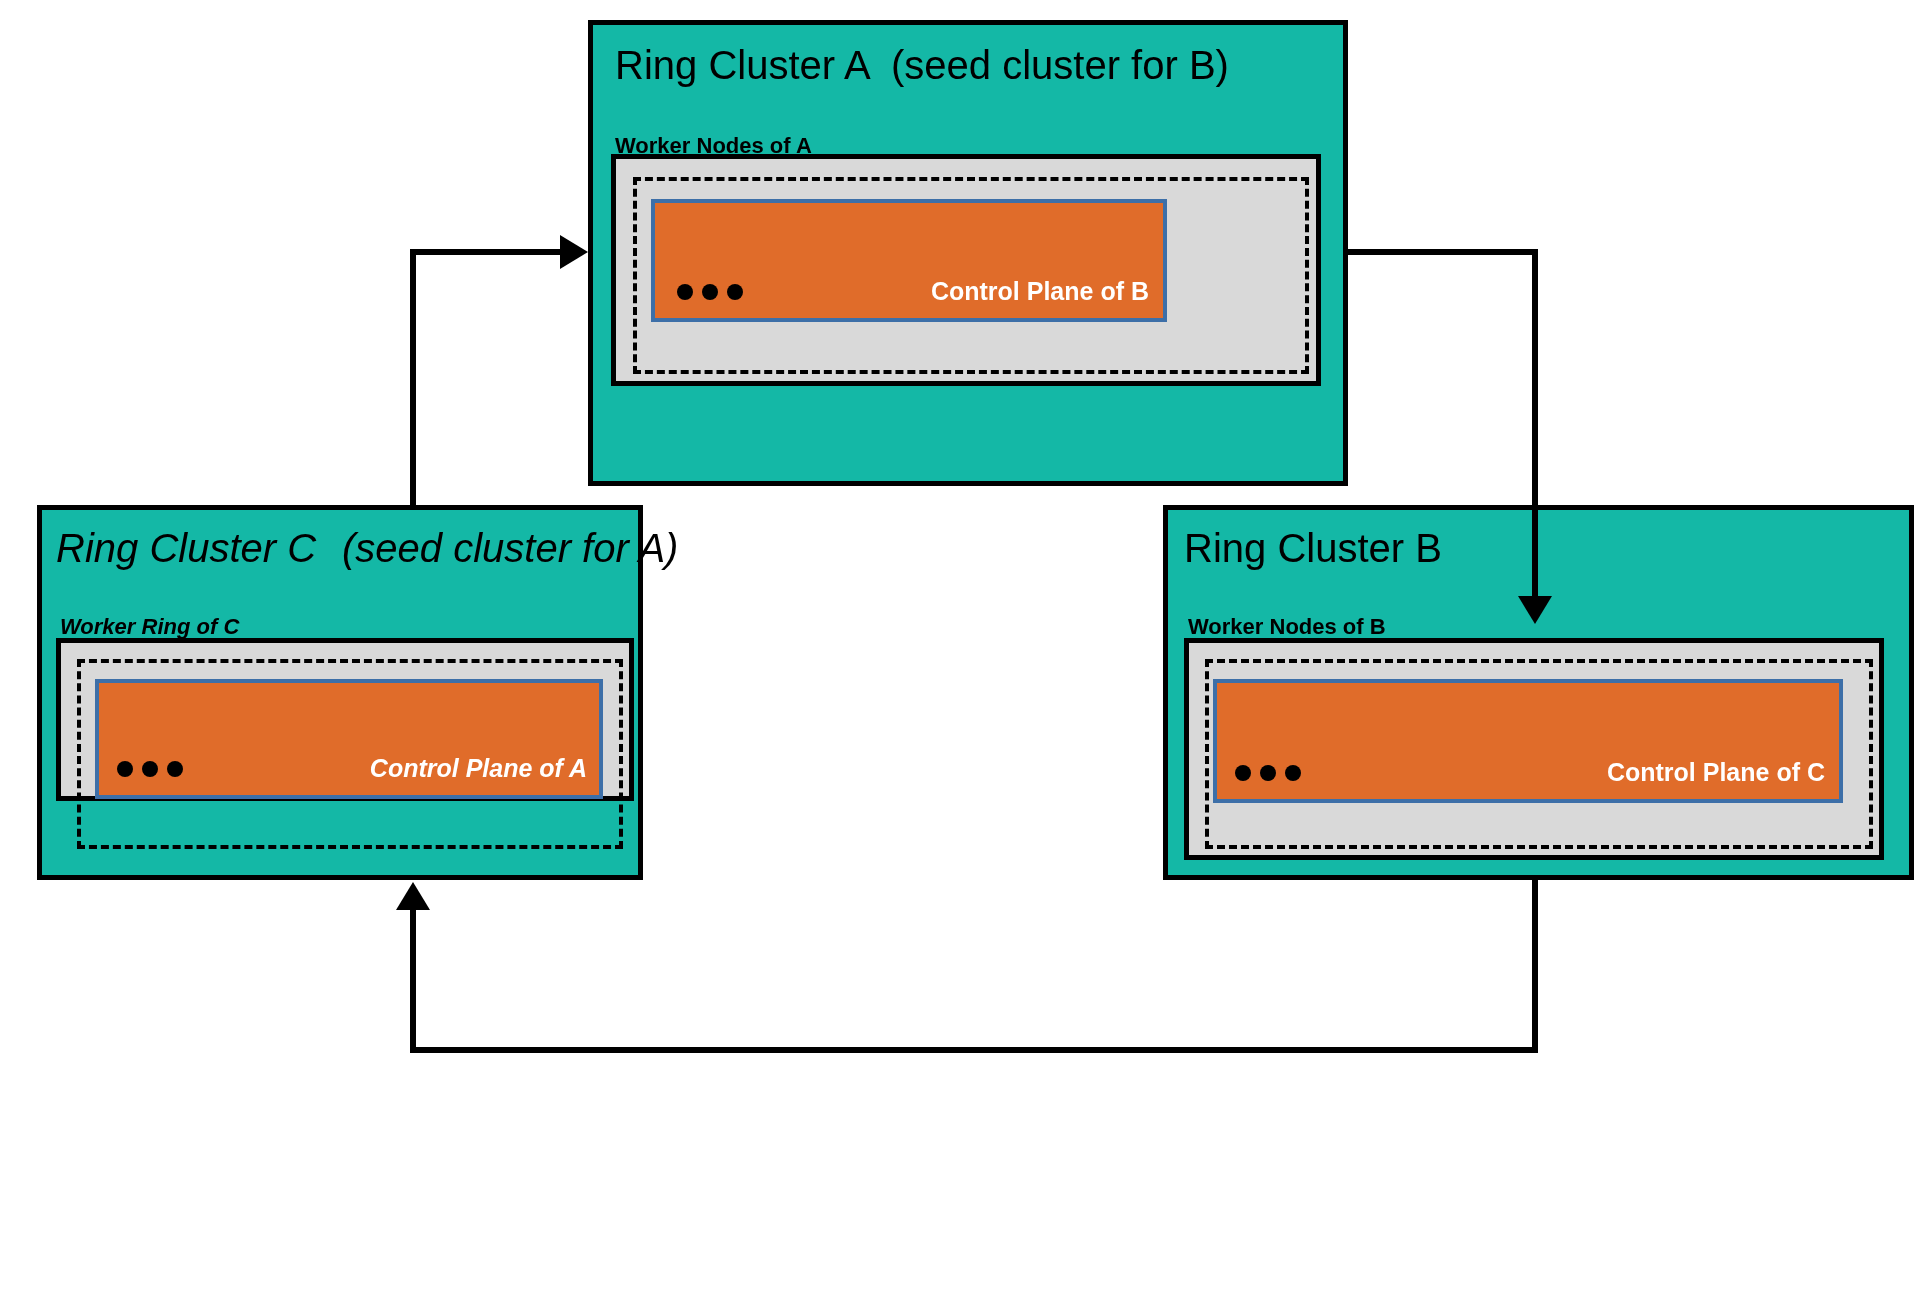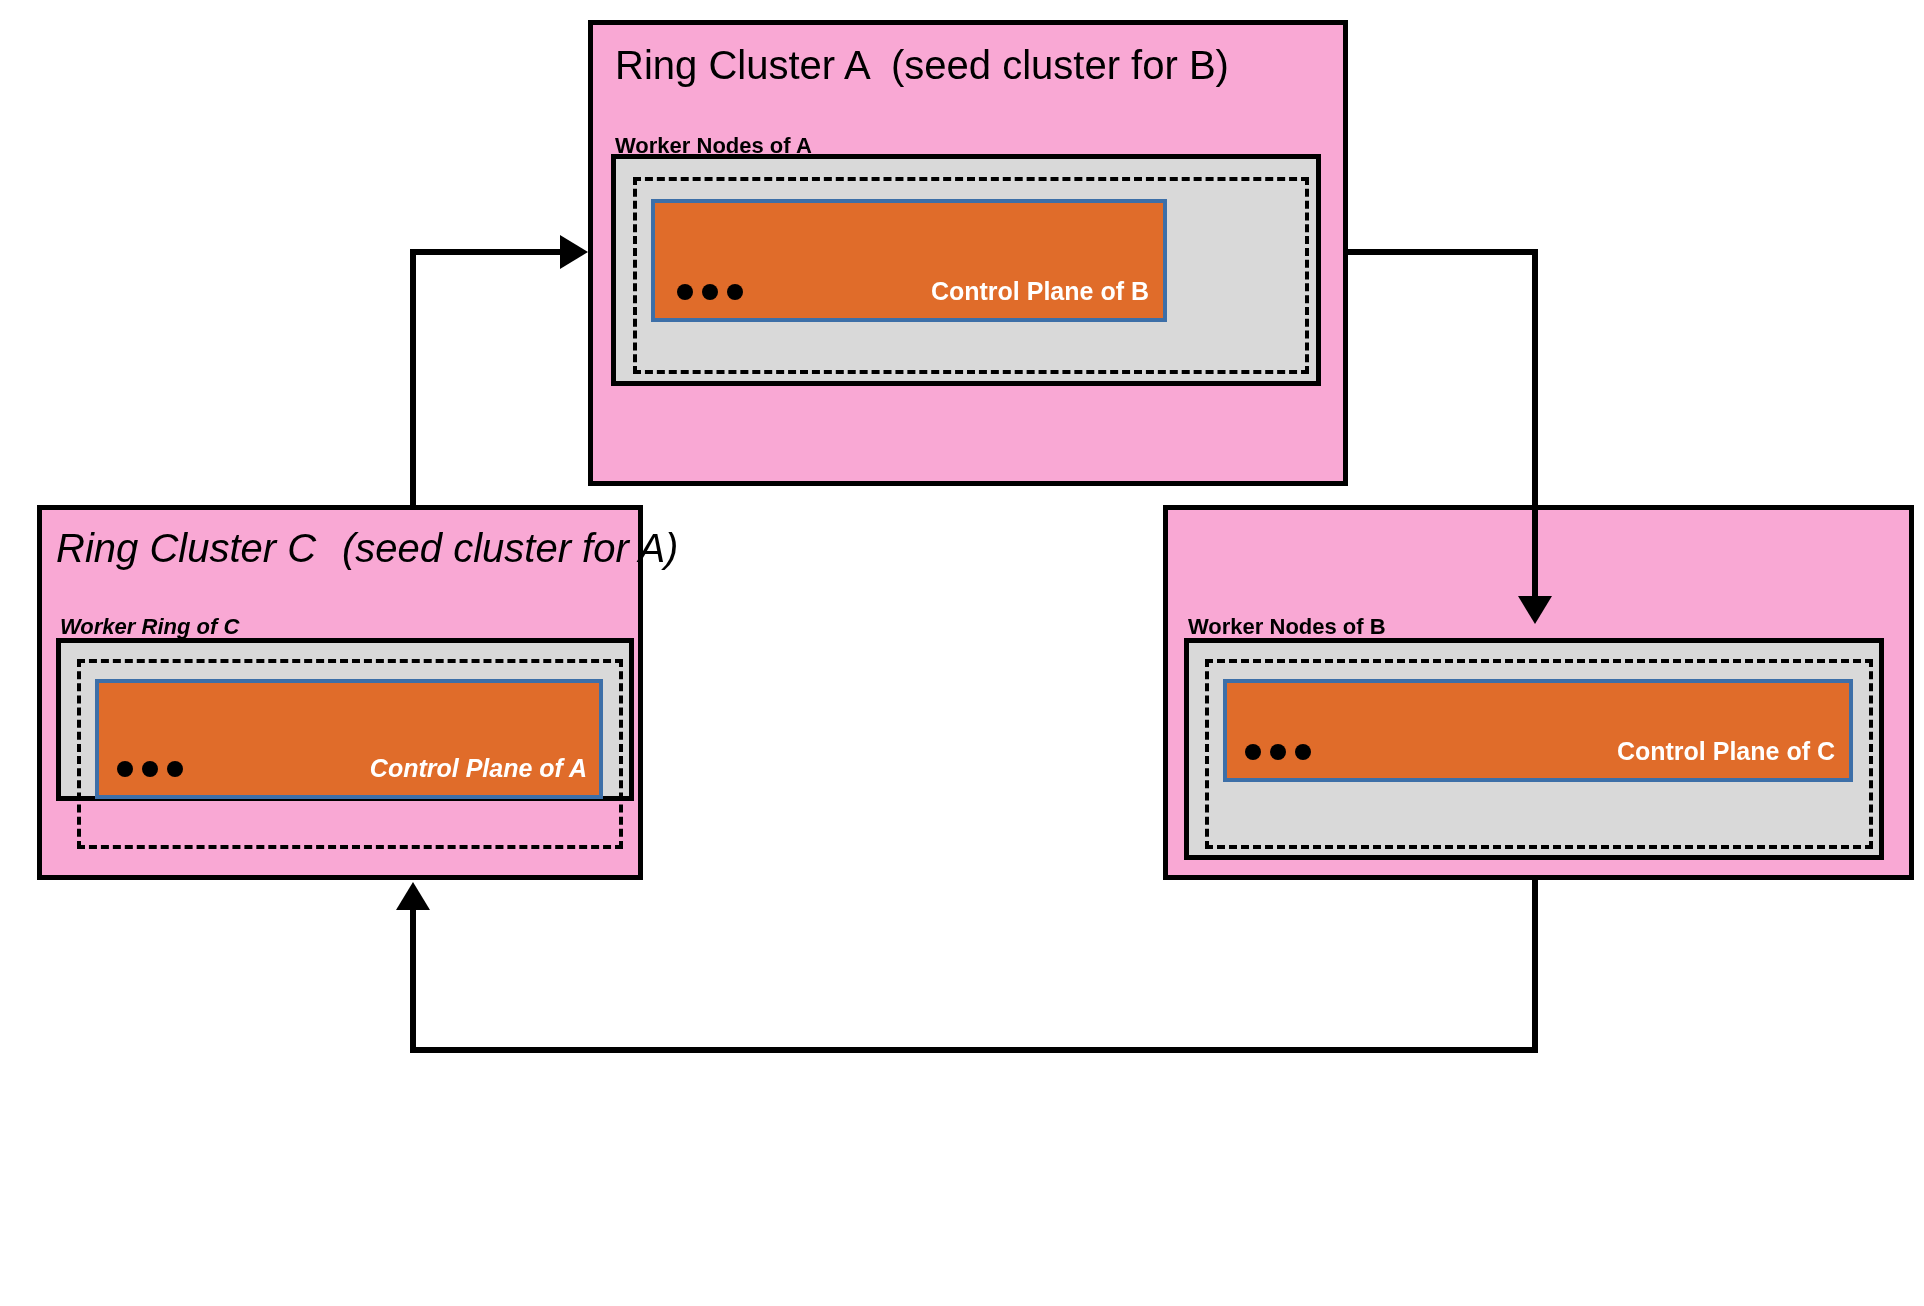--- a/index.html
+++ b/index.html
@@ -1,19 +1,19 @@
 <!DOCTYPE html>
 <html><head>
 <meta charset="utf-8">
 <style>
   html,body{margin:0;padding:0;background:#ffffff;}
   body{font-family:"Liberation Sans",sans-serif;}
   #stage{position:relative;width:1924px;height:1306px;background:#ffffff;overflow:hidden;}
 
-  .cluster{position:absolute;background:#f9a8d4;border:5px solid #000000;box-sizing:border-box;}
+  .cluster{position:absolute;background:#14b8a6;border:5px solid #000000;box-sizing:border-box;}
   .cluster-title{position:absolute;white-space:nowrap;color:#000000;font-size:40px;font-weight:400;letter-spacing:0px;}
   .cluster-seed{position:absolute;white-space:nowrap;color:#000000;font-size:40px;font-weight:400;}
   .worker-label{position:absolute;white-space:nowrap;color:#000000;font-size:22px;font-weight:bold;margin-top:8px;}
 
   .worker-box{position:absolute;background:#d9d9d9;border:5px solid #000000;box-sizing:border-box;}
   .dashed-box{position:absolute;border:4px dashed #000000;box-sizing:border-box;}
   .cp-box{position:absolute;background:#e06c2a;border:4px solid #3d6fa8;box-sizing:border-box;}
   .cp-label{position:absolute;white-space:nowrap;color:#ffffff;font-size:25px;font-weight:bold;}
   .dots{position:absolute;display:flex;gap:9px;align-items:center;}
   .dots i{display:block;width:16px;height:16px;border-radius:50%;background:#000000;}
@@ -61,25 +61,26 @@
               <i></i>
               <i></i>
           </div>
           <div class="cp-label" style="right:12px;bottom:12px;">Control Plane of A</div>
         </div>
       </div>
     </div>
   </div>
 
   <div class="cluster" style="left:1163px;top:505px;width:751px;height:375px;">
+    <div class="cluster-title" style="left:16px;top:16px;">Ring Cluster B</div>
     <div class="worker-label" style="left:20px;top:96px;">Worker Nodes of B</div>
 
     <div class="worker-box" style="left:16px;top:128px;width:700px;height:222px;">
       <div class="dashed-box" style="left:16px;top:16px;width:668px;height:190px;">
-        <div class="cp-box" style="left:14px;top:16px;width:630px;height:103px;">
+        <div class="cp-box" style="left:4px;top:16px;width:630px;height:124px;">
           <div class="dots" style="left:18px;bottom:18px;">
             <i></i>
               <i></i>
               <i></i>
           </div>
           <div class="cp-label" style="right:14px;bottom:12px;">Control Plane of C</div>
         </div>
       </div>
     </div>
   </div>

